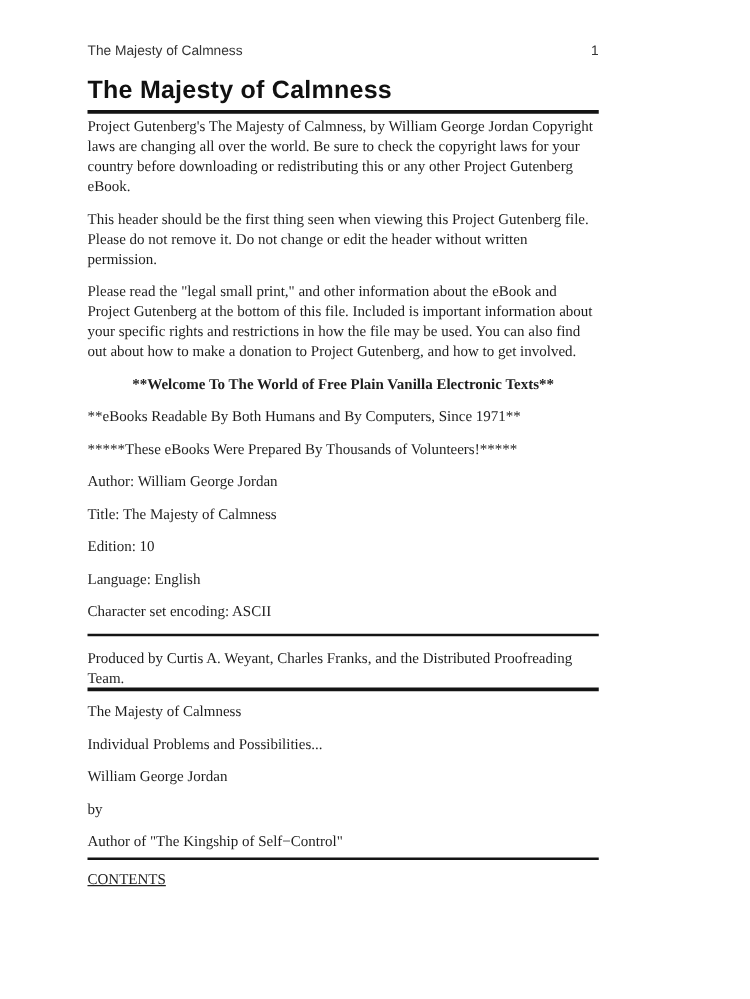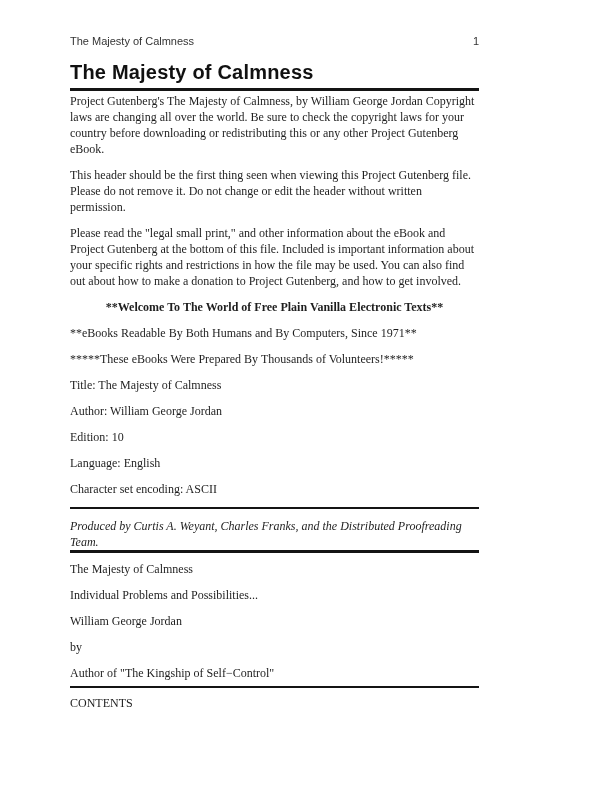--- a/index.html
+++ b/index.html
@@ -55,30 +55,30 @@
   }
   .bold-line {
     font-weight: bold;
     text-align: center;
   }
   p.start-marker {
     margin-bottom: 0;
   }
   p.credits-line {
     margin: 9px 0 0 0;
-    font-style: italic;
   }
   .title-block p.tb-first {
     margin-top: 8px;
   }
   .title-block p:last-child {
     margin-bottom: 5px;
   }
   p.contents-heading {
     margin: 7px 0 0 0;
+    text-decoration: underline;
   }
 </style>
 </head>
 <body>
 
 <div class="page">
 
   <div class="running-header">
     <span>The Majesty of Calmness</span>
     <span>1</span>
@@ -91,22 +91,22 @@
   <div class="body-text">
 
     <p class="first-para">Project Gutenberg's The Majesty of Calmness, by William George Jordan Copyright laws are changing all over the world. Be sure to check the copyright laws for your country before downloading or redistributing this or any other Project Gutenberg eBook.</p>
     <p>This header should be the first thing seen when viewing this Project Gutenberg file. Please do not remove it. Do not change or edit the header without written permission.</p>
     <p>Please read the "legal small print," and other information about the eBook and Project Gutenberg at the bottom of this file. Included is important information about your specific rights and restrictions in how the file may be used. You can also find out about how to make a donation to Project Gutenberg, and how to get involved.</p>
 
     <p class="bold-line">**Welcome To The World of Free Plain Vanilla Electronic Texts**</p>
     <p>**eBooks Readable By Both Humans and By Computers, Since 1971**</p>
     <p>*****These eBooks Were Prepared By Thousands of Volunteers!*****</p>
 
+    <p>Author: William George Jordan</p>
     <p>Title: The Majesty of Calmness</p>
-    <p>Author: William George Jordan</p>
     <p>Edition: 10</p>
     <p>Language: English</p>
     <p>Character set encoding: ASCII</p>
 
 
     <hr class="rule">
 
     <p class="credits-line">Produced by Curtis A. Weyant, Charles Franks, and the Distributed Proofreading Team.</p>
 
     <hr class="rule">

